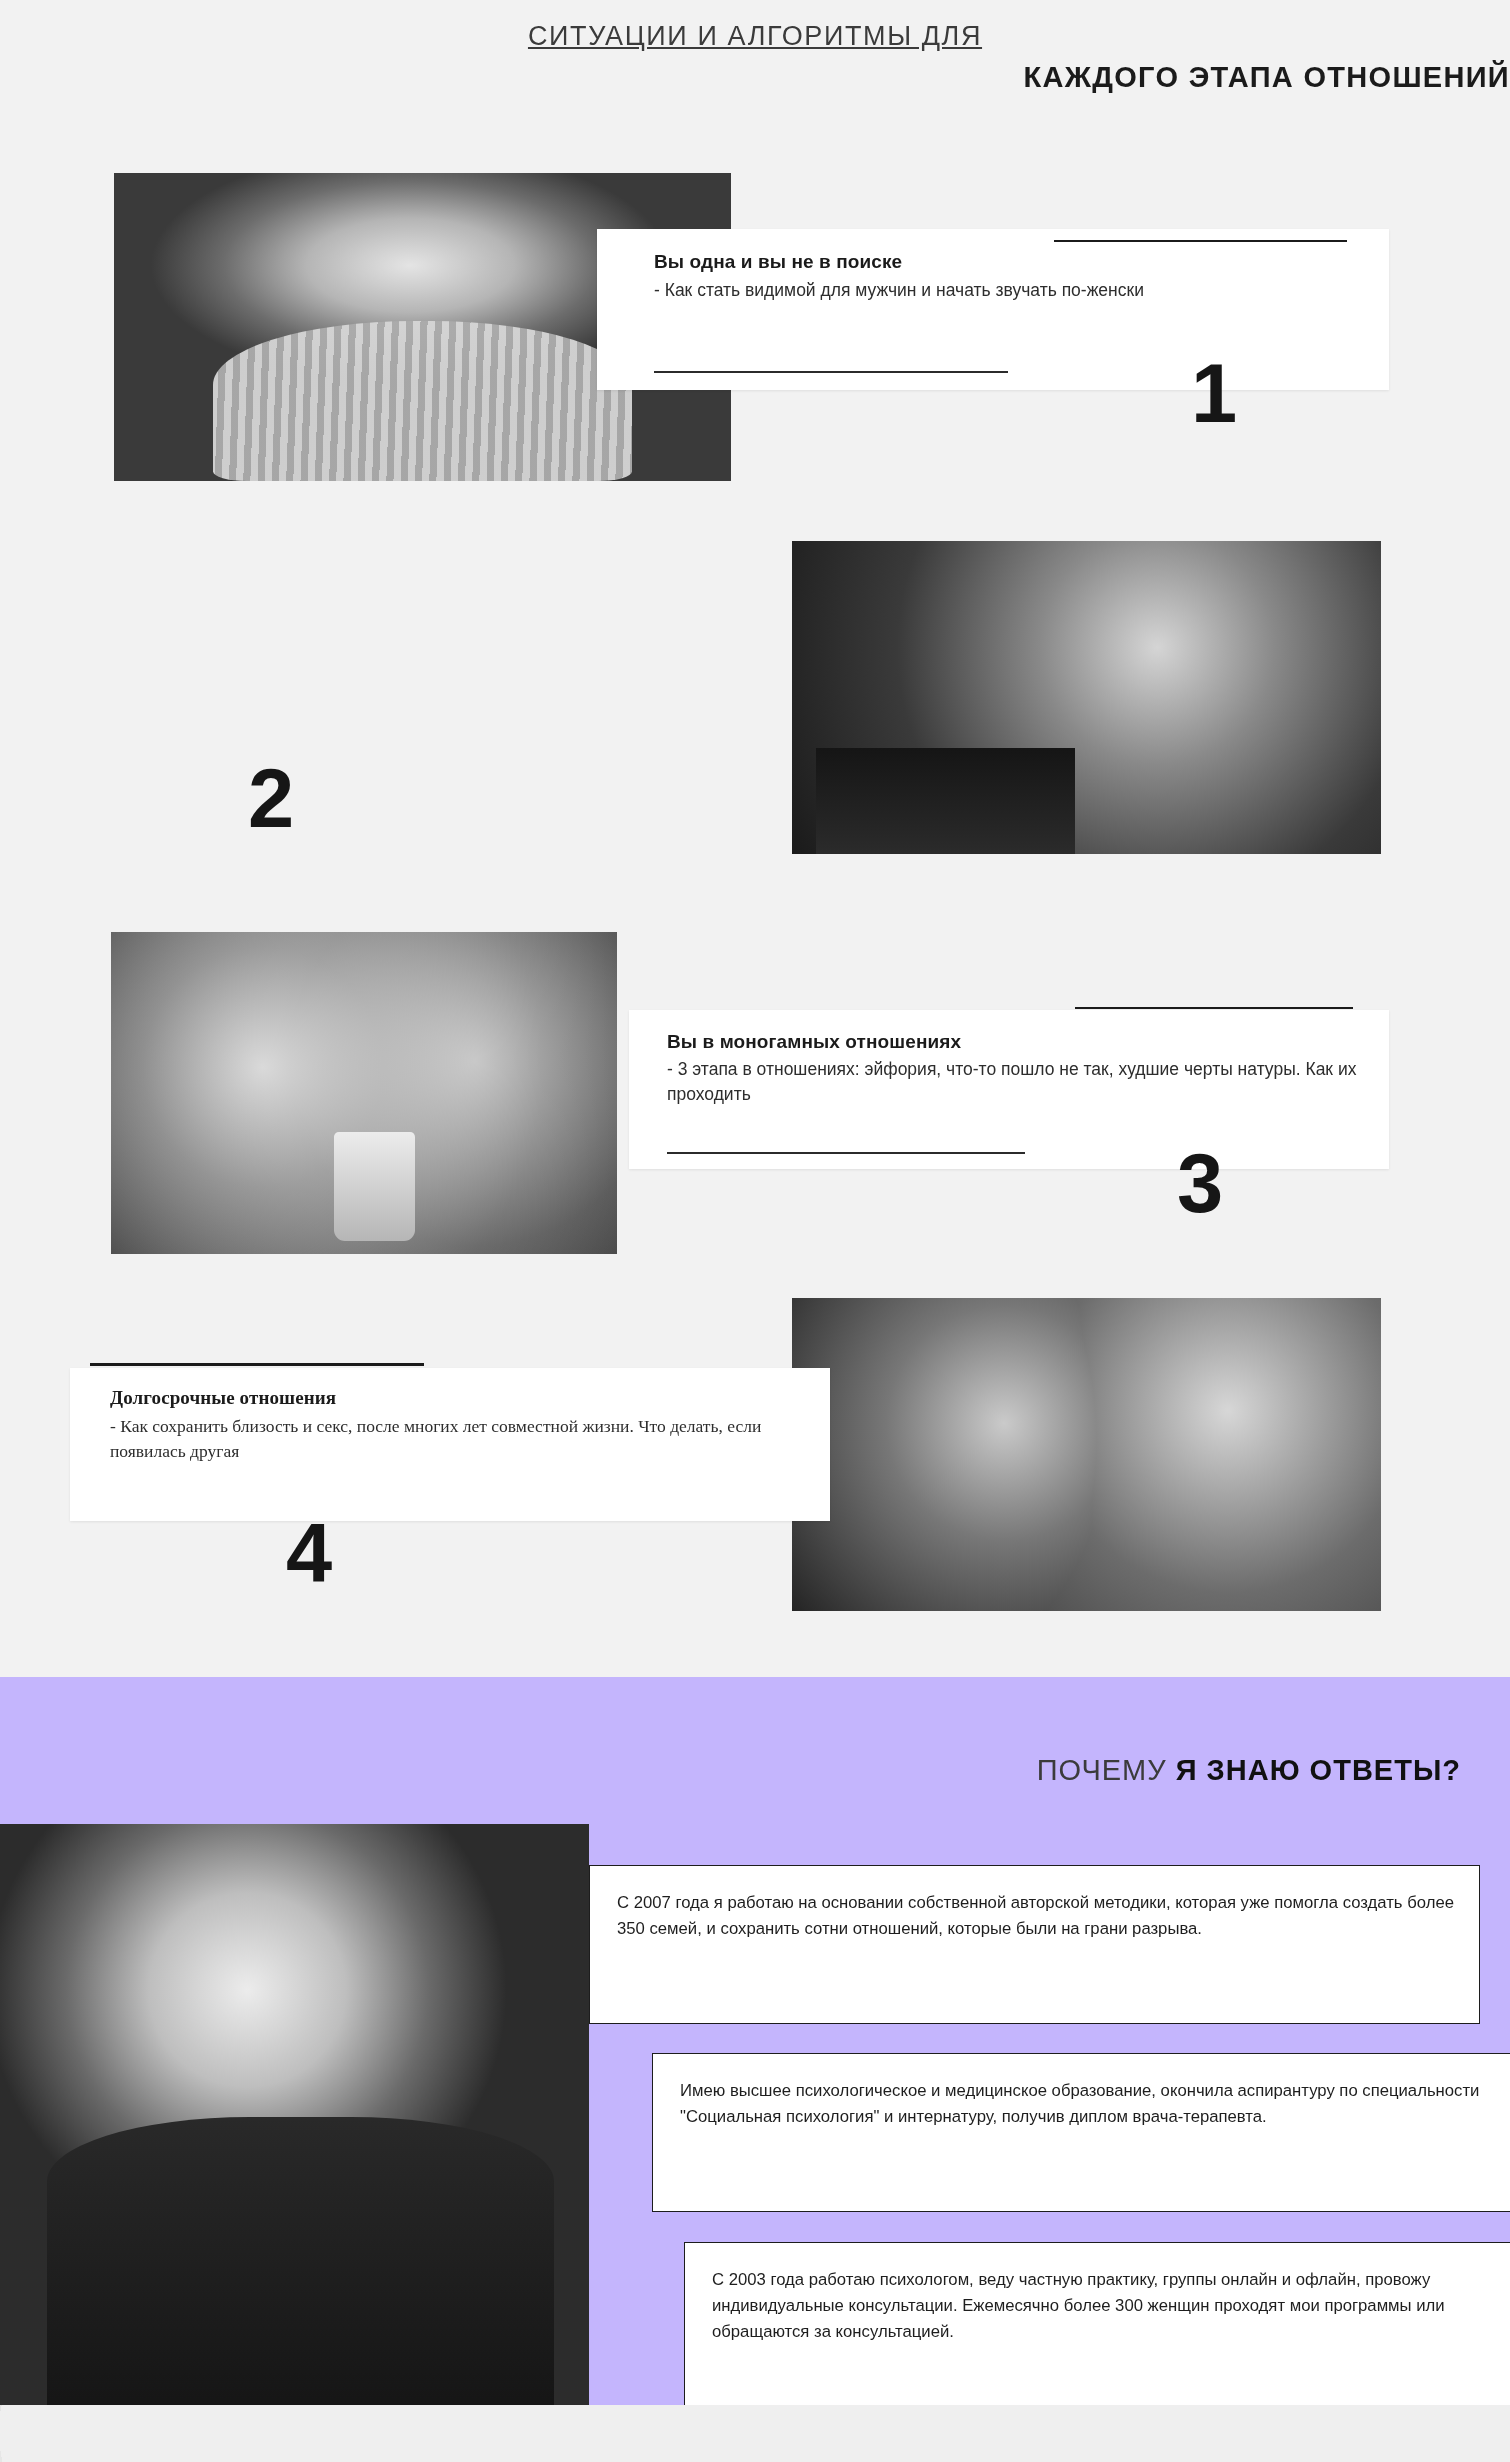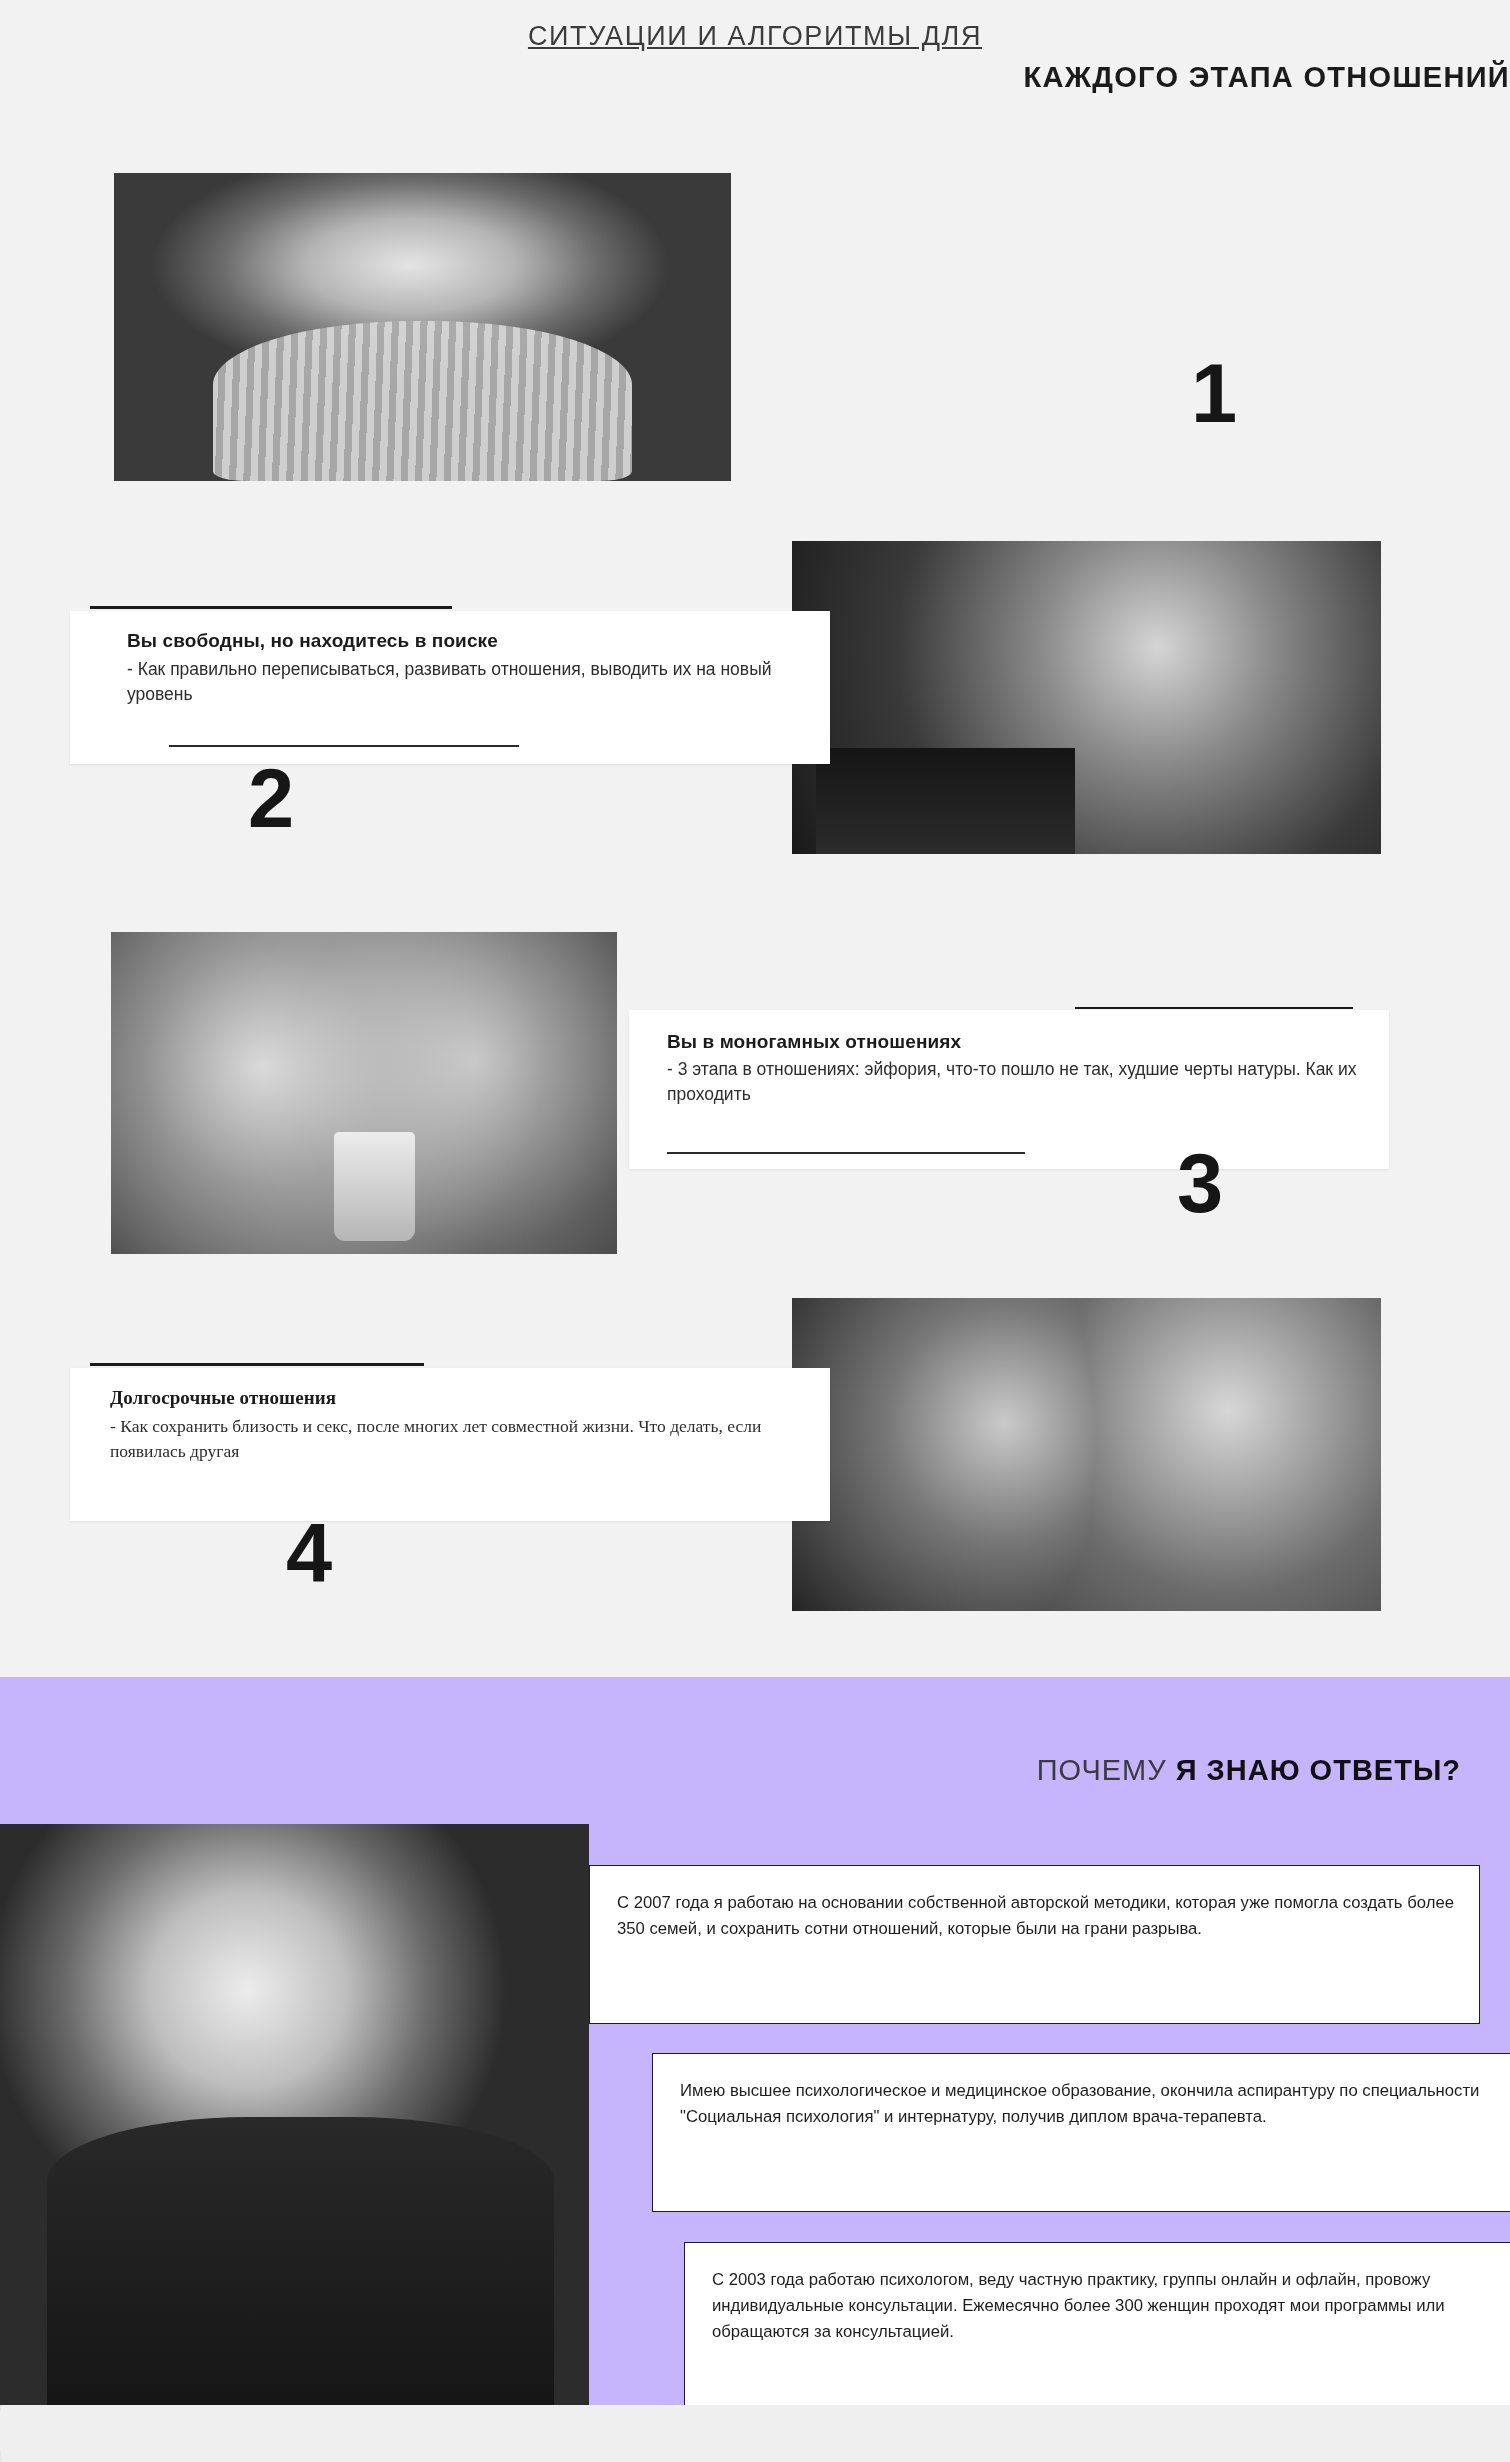--- a/index.html
+++ b/index.html
@@ -181,34 +181,34 @@
 
     <div class="title-wrap">
       <div class="title-line1">СИТУАЦИИ И АЛГОРИТМЫ ДЛЯ</div>
       <div class="title-line2">КАЖДОГО ЭТАПА ОТНОШЕНИЙ</div>
     </div>
 
     <div class="photo ph1" style="left:114px; top:173px; width:617px; height:308px;">
         <div class="ph-inner"></div>
       </div>
 
+    <div class="card" style="left:597px; top:229px; width:792px; height:161px;">
+      <div class="rule" style="left:457px; top:11px; width:293px;"></div>
+      <div style="position:absolute; left:57px; top:22px; width:660px;">
+        <div class="card-head">Вы одна и вы не в поиске</div>
+        <div class="card-body">- Как стать видимой для мужчин и начать звучать по-женски</div>
+      </div>
+      <div class="rule-thin" style="left:57px; top:142px; width:354px;"></div>
+    </div>
     <div class="bignum" style="left:1191px; top:352px;">1</div>
 
     <div class="photo ph2" style="left:792px; top:541px; width:589px; height:313px;">
         <div class="ph-inner"></div>
       </div>
 
-    <div class="card" style="left:70px; top:611px; width:760px; height:153px;">
-      <div class="rule" style="left:20px; top:-4.8px; width:362px;"></div>
-      <div style="position:absolute; left:57px; top:19px; width:652px;">
-        <div class="card-head">Вы свободны, но находитесь в поиске</div>
-        <div class="card-body">- Как правильно переписываться, развивать отношения, выводить их на новый уровень</div>
-      </div>
-      <div class="rule-thin" style="left:99px; top:134px; width:350px;"></div>
-    </div>
     <div class="bignum" style="left:248px; top:757px;">2</div>
 
     <div class="photo ph3" style="left:111px; top:932px; width:506px; height:322px;">
         <div class="ph-inner"></div>
       </div>
 
     <div class="card" style="left:597px; top:1010px; width:760px; height:159px;margin-left:32px;">
       <div class="rule" style="left:446px; top:-3.2px; width:278px;"></div>
       <div style="position:absolute; left:38px; top:20.7px; width:692px;">
         <div class="card-head">Вы в моногамных отношениях</div>

